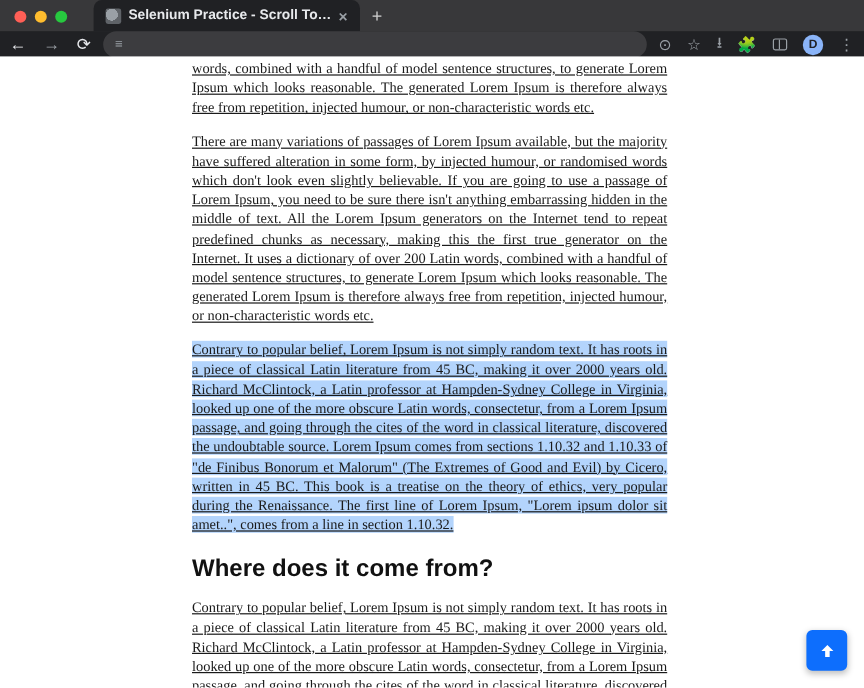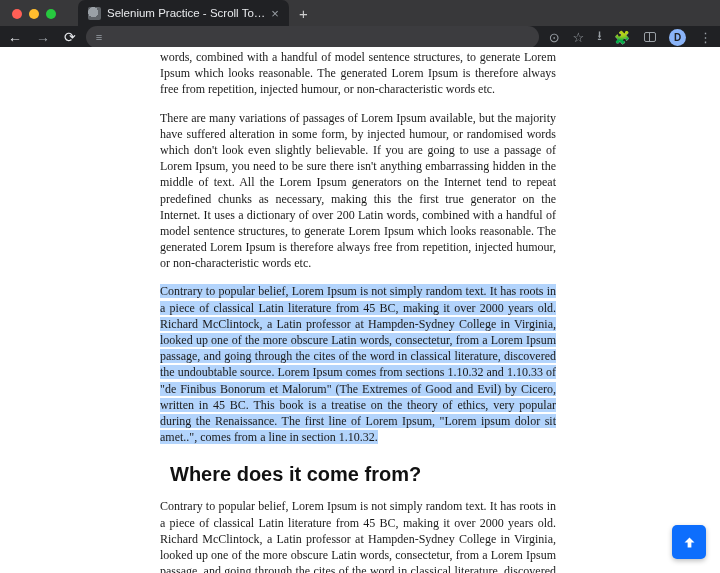--- a/index.html
+++ b/index.html
@@ -7,38 +7,38 @@
   body { background: #fff; overflow: hidden; }
 
   
   .chrome-top { background: #38383a; height: 47px; display: flex; flex-direction: column; }
   .macos-dots { position: absolute; top: 9px; left: 12px; display: flex; gap: 7px; }
   .dot { width: 10px; height: 10px; border-radius: 50%; }
   .dot.red { background: #ff5f56; }
   .dot.yellow { background: #ffbd2e; }
   .dot.green { background: #27c93f; }
   .tab-row { display: flex; align-items: flex-end; height: 28px; padding-left: 78px; }
-  .tab { background: #202124; color: #e8eaed; font-size: 11.5px; height: 26px; display: flex; align-items: center; padding: 0 10px; border-radius: 7px 7px 0 0; min-width: 150px; gap: 6px; }
+  .tab { background: #202124; color: #e8eaed; font-size: 11.5px; height: 26px; display: flex; align-items: center; padding: 0 10px; border-radius: 7px 7px 0 0; min-width: 150px; gap: 6px; font-weight: bold; }
   .tab-favicon { width: 13px; height: 13px; background: radial-gradient(circle at 40% 40%, #9aa0a6 45%, #5f6368 46%); border-radius: 2px; }
   .tab-title { flex: 1; white-space: nowrap; overflow: hidden; text-overflow: ellipsis; }
   .tab-close { color: #9aa0a6; font-size: 13px; line-height: 1; }
   .new-tab { color: #cfcfcf; font-size: 15px; padding: 0 10px 4px; }
   .tool-row { background: #202124; height: 30px; display: flex; align-items: center; padding: 0 8px; gap: 10px; }
   .nav-icons { display: flex; gap: 14px; color: #9aa0a6; font-size: 14px; align-items: center; }
   .nav-icons .enabled { color: #e8eaed; }
   .omnibox { flex: 1; background: #3c3c3f; border-radius: 14px; height: 22px; display: flex; align-items: center; padding: 0 10px; color: #cfcfcf; font-size: 11.5px; gap: 7px; overflow: hidden; }
   .omnibox .secure { color: #9aa0a6; font-size: 11px; }
   .right-icons { display: flex; gap: 13px; color: #9aa0a6; font-size: 13px; align-items: center; }
   .avatar { width: 17px; height: 17px; border-radius: 50%; background: #8ab4f8; color: #202124; display: flex; align-items: center; justify-content: center; font-size: 10px; font-weight: 600; }
 
   
   .viewport { position: absolute; top: 47px; left: 0; right: 0; bottom: 0; background: #fff; overflow: hidden; }
   .content-area { width: 400px; margin: 0 auto; font-family: Georgia, "Times New Roman", serif; color: #1a1a1a; font-size: 12px; line-height: 1.35; padding-top: 2px; }
-  .content-area p { margin: 0 4px 12px 0; text-align: justify; }
-  .content-area h2 { font-family: -apple-system, BlinkMacSystemFont, Arial, sans-serif; font-size: 20px; font-weight: 700; margin: 16px 10px 10px; color: #111; }
+  .content-area p { margin: 0 4px 12px 0; text-align: justify; text-decoration: underline; }
+  .content-area h2 { font-family: -apple-system, BlinkMacSystemFont, Arial, sans-serif; font-size: 20px; font-weight: 700; margin: 16px 0 10px; color: #111; }
   .partial-top { margin-top: -10px; }
   .selected { background: #b3d4fc; }
 
   
   .scroll-top-btn { position: absolute; bottom: 14px; right: 14px; width: 34px; height: 34px; background: #0d6efd; border-radius: 5px; display: flex; align-items: center; justify-content: center; color: #fff; font-size: 16px; box-shadow: 0 2px 5px rgba(0,0,0,.25); }
   .scroll-top-btn svg { width: 15px; height: 15px; fill: #fff; }
 
   .panel-icon { display:inline-block; width:12px; height:10px; border:1.3px solid #9aa0a6; border-radius:2px; position:relative; }
   .panel-icon::before { content:""; position:absolute; left:4px; top:0; bottom:0; width:1.3px; background:#9aa0a6; }
 </style>

